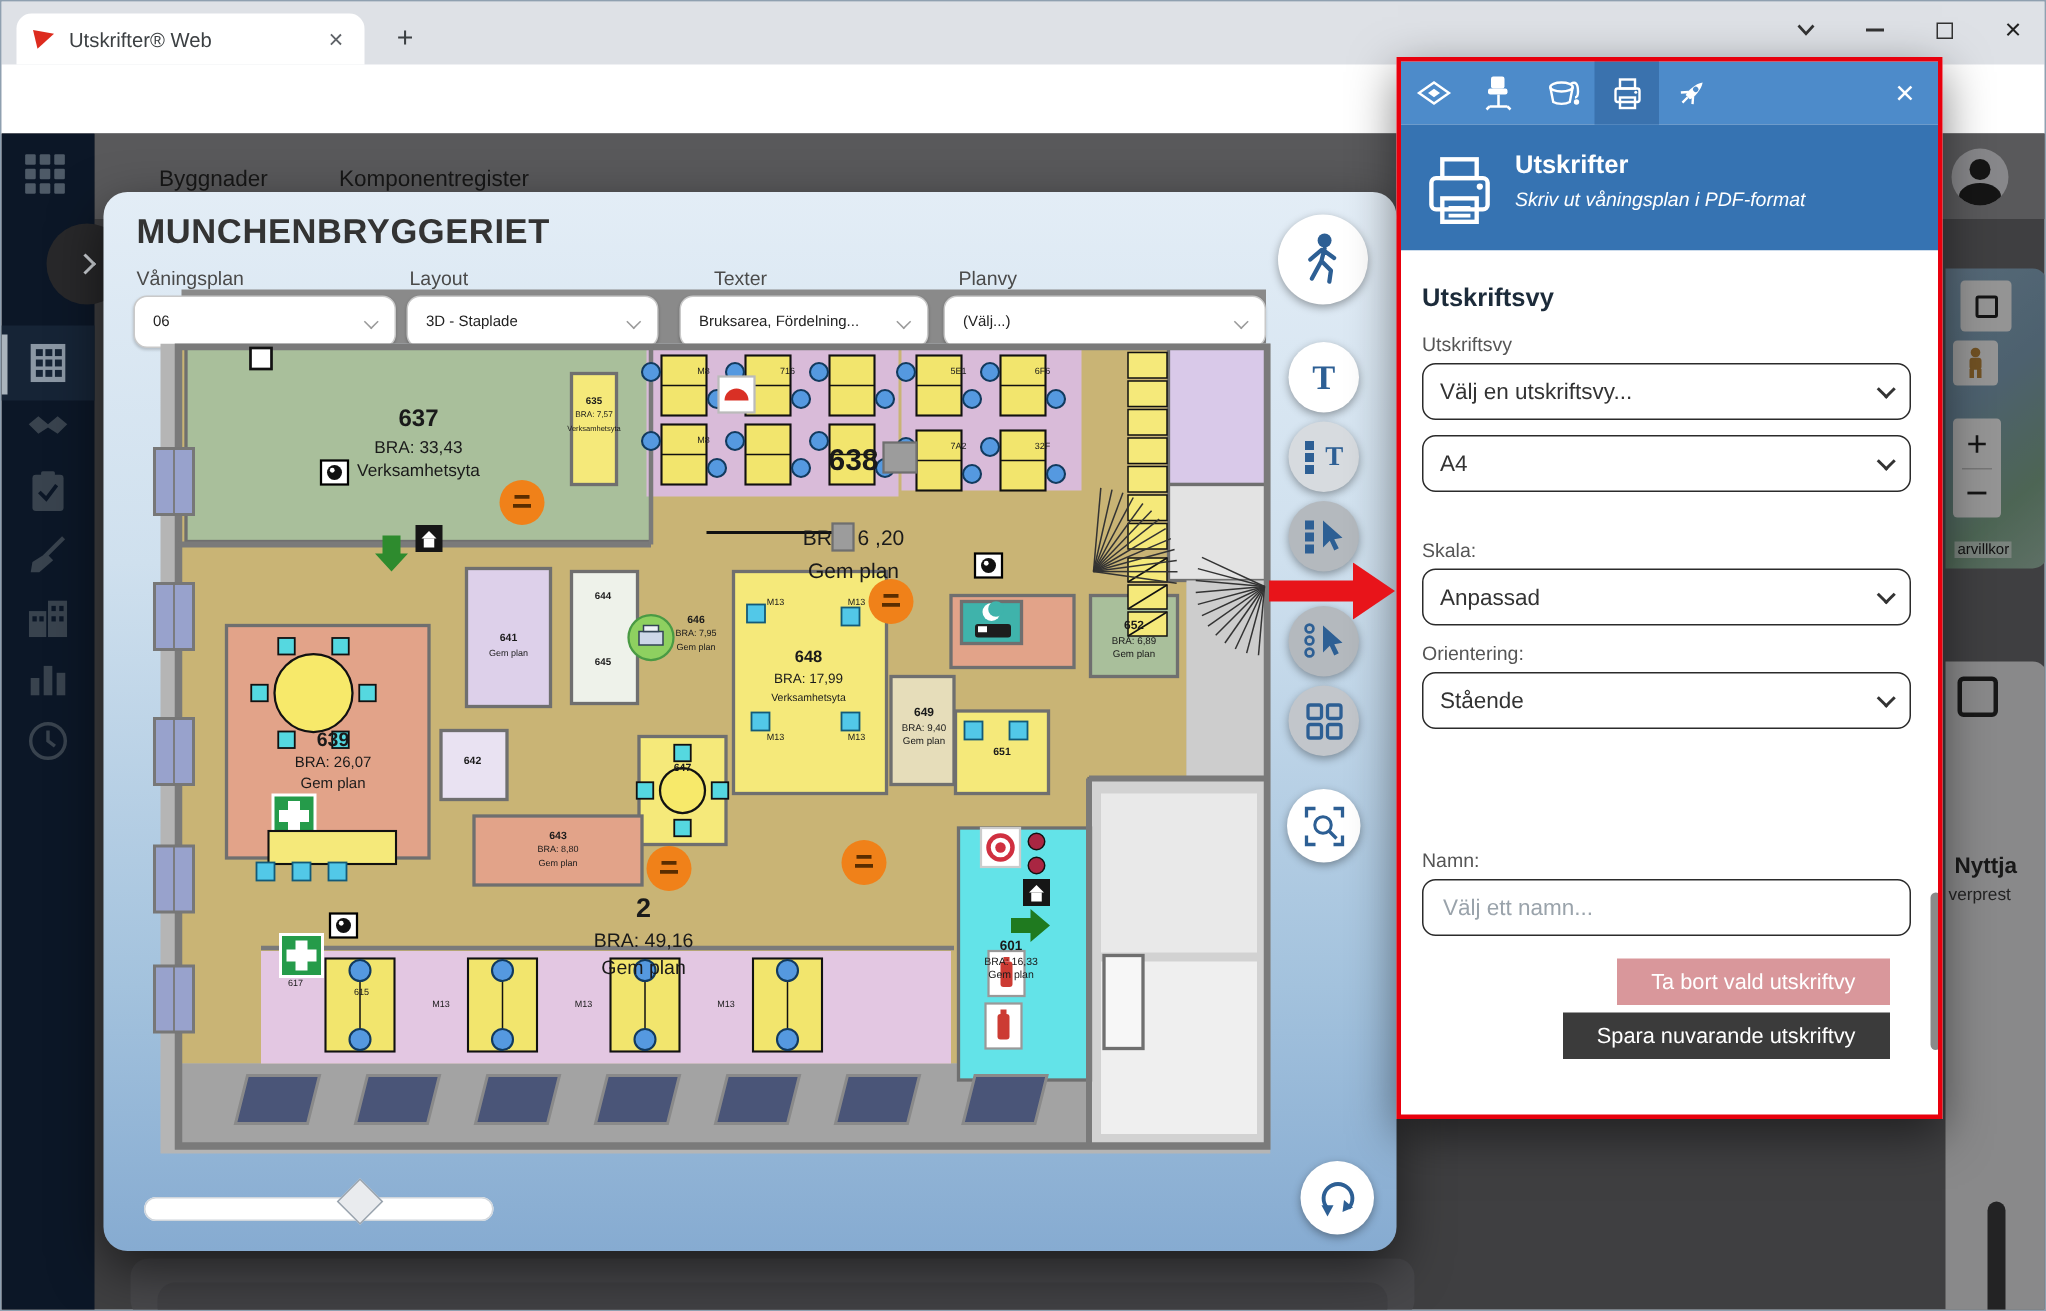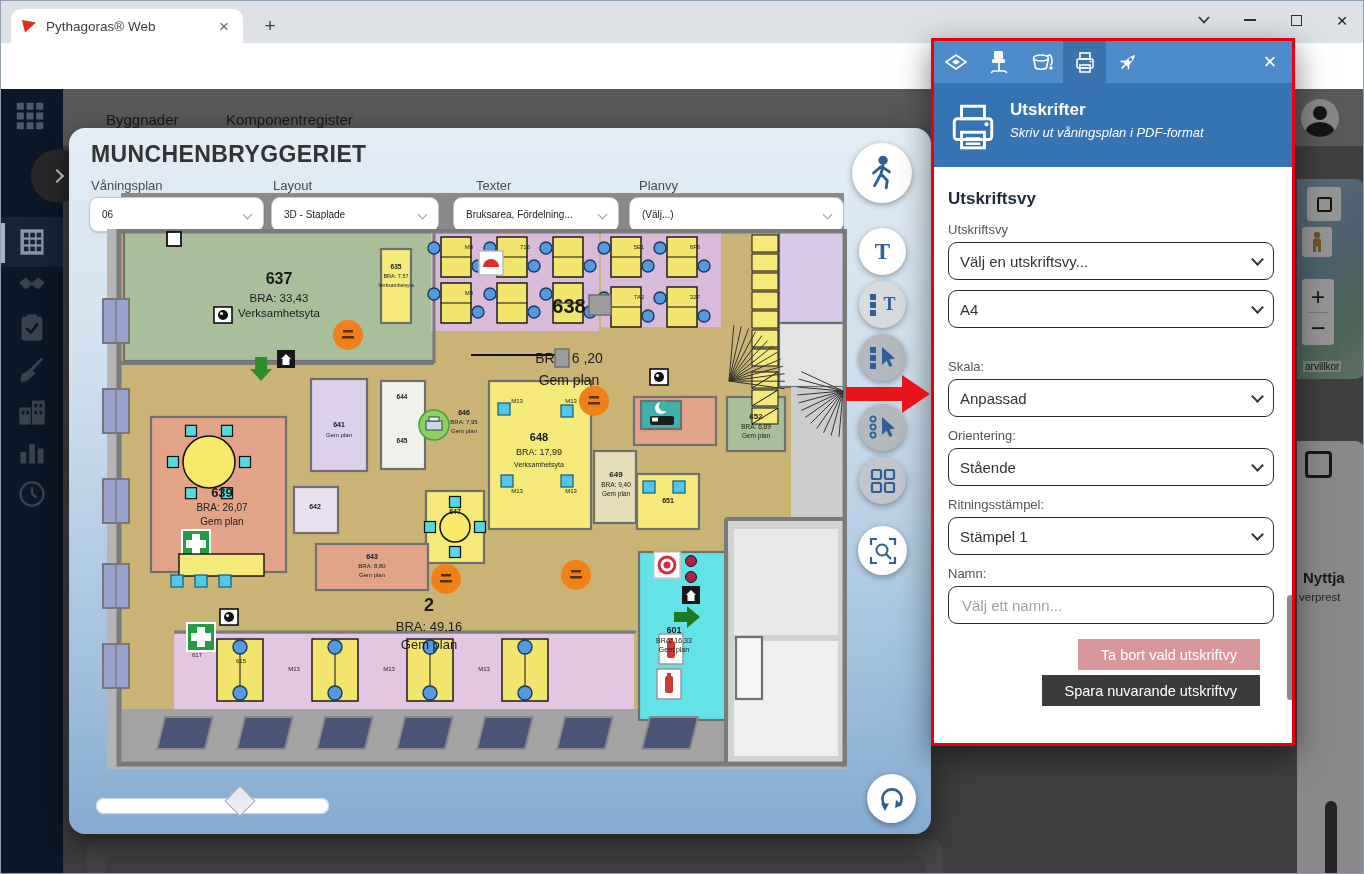--- a/index.html
+++ b/index.html
@@ -78,21 +78,21 @@
 </head>
 <body>
 
 <div id="win">
 
   <div class="tabstrip">
     <div class="tab">
       <svg width="16" height="16" viewBox="0 0 16 16">
           <polygon points="1,2 15,4.5 4,14.5" fill="#dd2b1e"></polygon>
         </svg>
-      <span class="tab-title">Pythagoras® Web</span>
+      <span class="tab-title">Utskrifter® Web</span>
       <span class="tab-close">×</span>
     </div>
     <div class="newtab">+</div>
     <div class="winctl" style="left:1180px;">
       <svg width="14" height="10" viewBox="0 0 14 10">
           <polyline points="2,2 7,7.5 12,2" fill="none" stroke="#333" stroke-width="1.8"></polyline>
         </svg>
     </div>
     <div class="winctl" style="left:1226px;">
         <div class="bar"></div>
@@ -745,27 +745,20 @@
             <div class="chev"></div>
           </div>
       </div>
       <div class="fgroup" style="top:261px;">
         <div class="fgl">Orientering:</div>
         <div class="fsel">
             <span>Stående</span>
             <div class="chev"></div>
           </div>
       </div>
-      <div class="fgroup" style="top:330px;">
-        <div class="fgl">Ritningsstämpel:</div>
-        <div class="fsel">
-            <span>Stämpel 1</span>
-            <div class="chev"></div>
-          </div>
-      </div>
       <div class="fgroup" style="top:399px;">
         <div class="fgl">Namn:</div>
         <input class="finput" type="text" placeholder="Välj ett namn..." style="">
       </div>
 
       <button class="pbtn" style="top:472px;background:#d9979b;">Ta bort vald utskriftvy</button>
       <button class="pbtn" style="top:508px;background:#3b3b3b;">Spara nuvarande utskriftvy</button>
       <div class="scrollthumb" style="top:428px;"></div>
     </div>
   </div>

